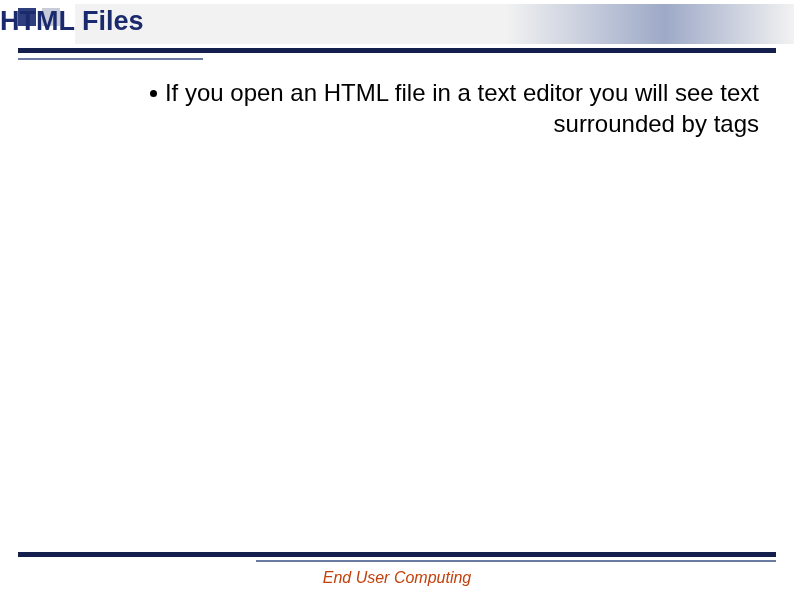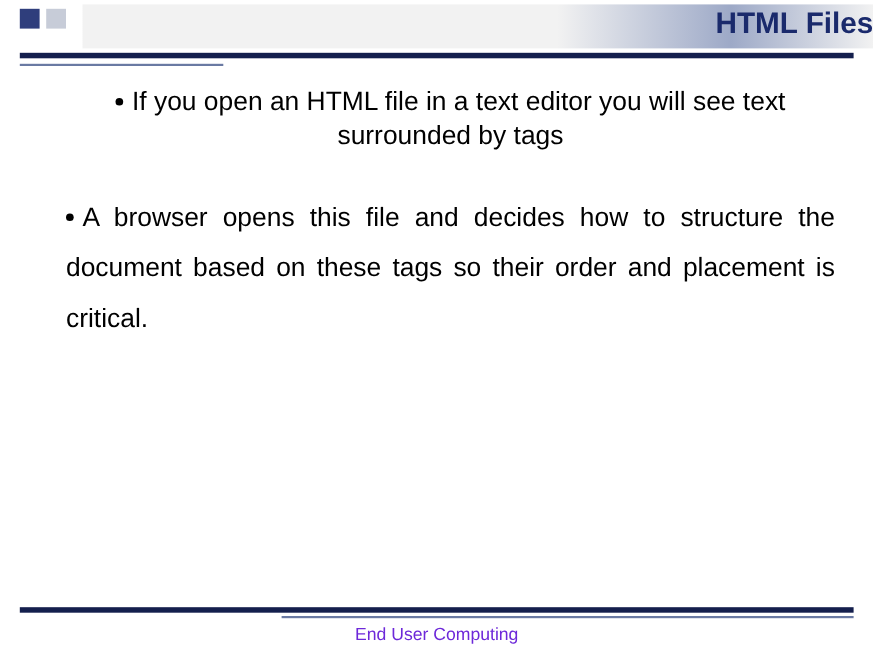--- a/index.html
+++ b/index.html
@@ -34,21 +34,21 @@
     left: 75px;
     right: 0;
     height: 40px;
     background: linear-gradient(to right, #f2f2f2 0%, #f2f2f2 60%, #9da9c7 82%, #f2f2f2 100%);
   }
   .title {
     position: absolute;
     top: 6px;
     left: 0;
     width: 100%;
-    text-align: right;
+    text-align: left;
     font-size: 27px;
     font-weight: bold;
     color: #1a2a6c;
   }
   .thick-line-top {
     position: absolute;
     top: 48px;
     left: 18px;
     right: 18px;
     height: 5px;
@@ -77,21 +77,21 @@
   .dot {
     display: inline-block;
     width: 7px;
     height: 7px;
     background: #000;
     border-radius: 50%;
     vertical-align: middle;
     margin-right: 8px;
     margin-bottom: 3px;
   }
-  .b1 { text-align: center; }
+  .b1 { text-align: right; }
   .b2 { text-align: justify; line-height: 1.9; }
   .b3 { text-align: justify; line-height: 1.9; }
   .thick-line-bottom {
     position: absolute;
     bottom: 38px;
     left: 18px;
     right: 18px;
     height: 5px;
     background: #141f4d;
   }
@@ -103,21 +103,22 @@
     height: 2px;
     background: #6a7aa3;
   }
   .footer {
     position: absolute;
     bottom: 8px;
     left: 0;
     width: 100%;
     text-align: center;
     font-size: 16px;
-    color: #6d28d9;
+    color: #c2410c;
+    font-style: italic;
   }
 </style>
 </head>
 <body>
 
 <div class="title-band"></div>
 
 <div class="top-squares">
   <div class="sq-dark"></div>
   <div class="sq-light"></div>
@@ -125,21 +126,18 @@
 
 <div class="title">HTML Files</div>
 
 <div class="thick-line-top"></div>
 <div class="thin-line-top"></div>
 
 <div class="content">
   <div class="bullet-block b1">
     <span class="dot"></span><span>If you open an HTML file in a text editor you will see text surrounded by tags</span>
   </div>
-  <div class="bullet-block b2">
-    <span class="dot"></span><span>A browser opens this file and decides how to structure the document based on these tags so their order and placement is critical.</span>
-  </div>
 </div>
 
 <div class="thick-line-bottom"></div>
 <div class="thin-line-bottom"></div>
 
 <div class="footer">End User Computing</div>
 
 </body></html>

